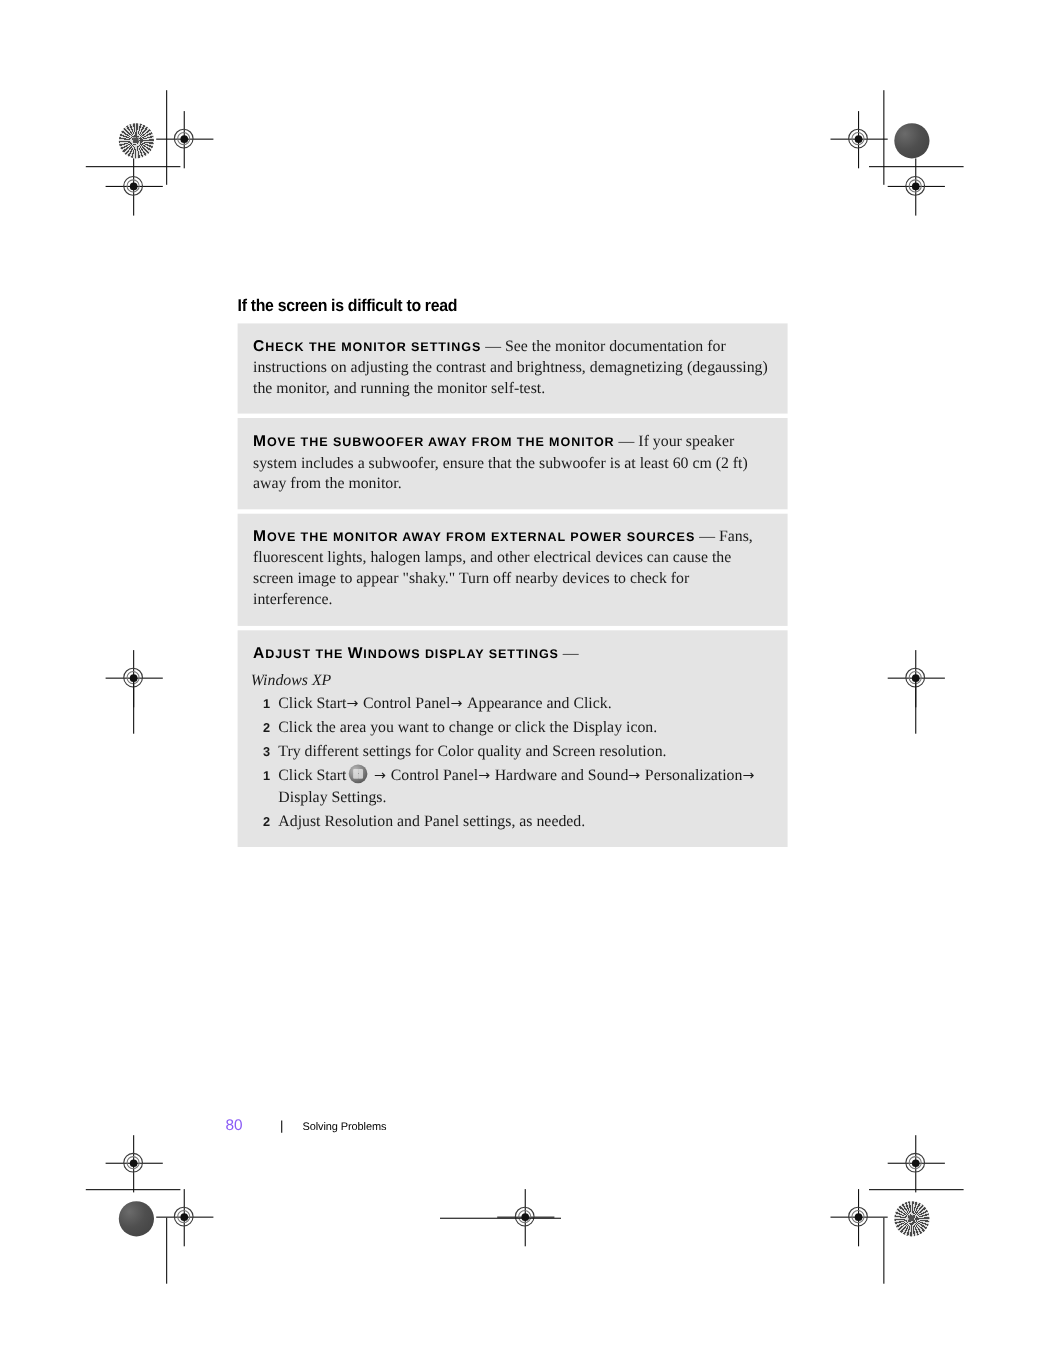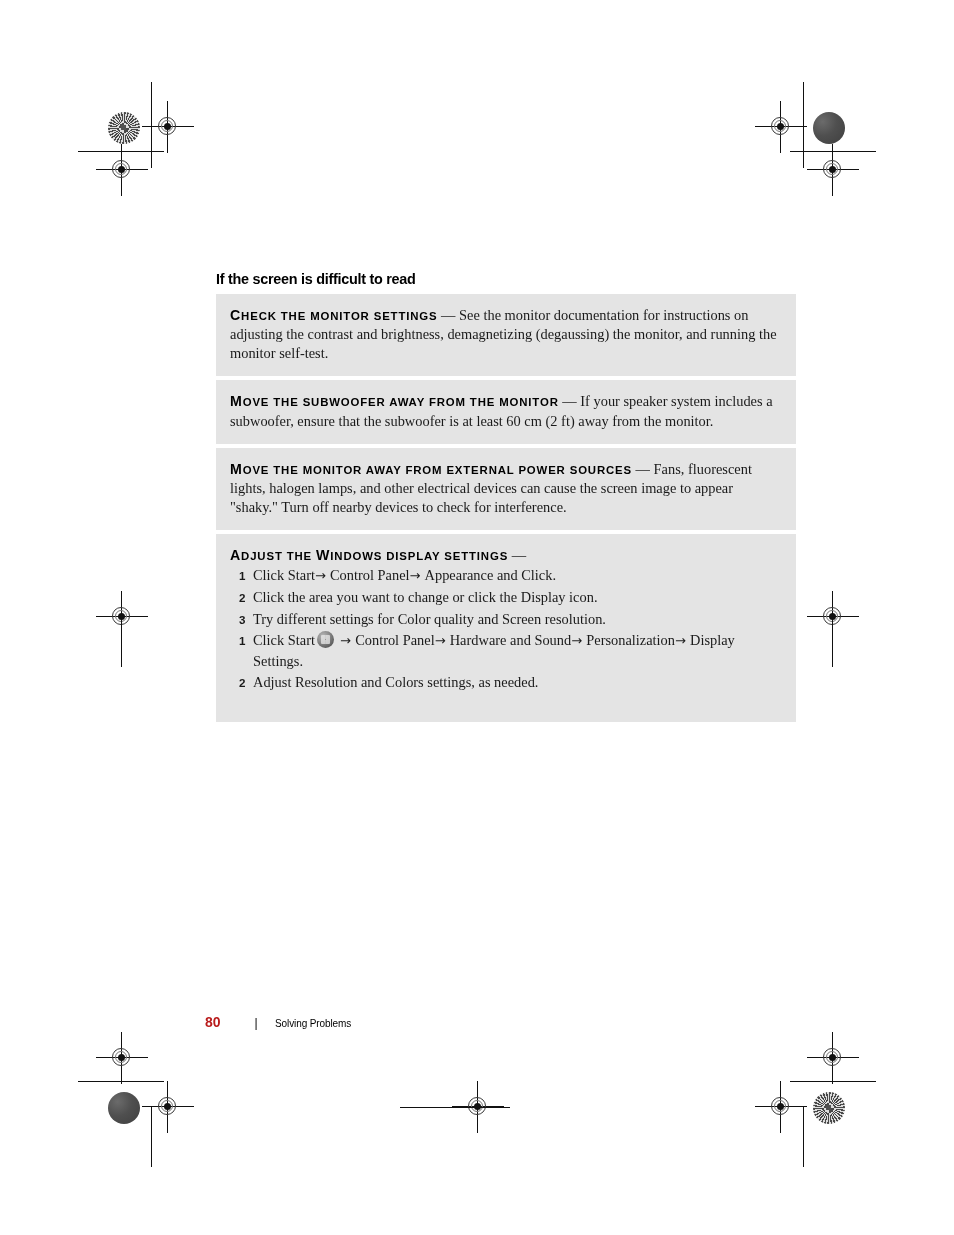--- a/index.html
+++ b/index.html
@@ -112,34 +112,34 @@
     letter-spacing: -0.3px;
     color: #000;
     transform: scaleX(0.93);
     transform-origin: left center;
   }
 
   .panels {
     position: absolute;
     left: 216px;
     top: 294px;
-    width: 580px;
+    width: 500px;
   }
   .panel {
     background: #e4e4e4;
     padding: 12px 14px 13px 14px;
     box-sizing: border-box;
     margin-bottom: 4px;
   }
   .panel.indented {
     padding-left: 9px;
   }
   .panel.last {
     margin-bottom: 0;
-    padding-bottom: 28px;
+    padding-bottom: 12px;
   }
 
   .tip-body {
     font-family: "Liberation Serif", "DejaVu Serif", serif;
     font-size: 14.4px;
     line-height: 1.33;
     color: #1a1a1a;
     margin: 0;
     text-align: left;
   }
@@ -224,23 +224,23 @@
 
   .footer {
     position: absolute;
     left: 205px;
     top: 1014px;
     display: flex;
     align-items: baseline;
     font-family: "Liberation Sans", "DejaVu Sans", sans-serif;
   }
   .footer .pagenum {
-    font-weight: bold;
+    font-weight: normal;
     font-size: 14px;
-    color: #b91c1c;
+    color: #8b5cf6;
     width: 32px;
   }
   .footer .sep {
     font-size: 12px;
     color: #000;
     width: 38px;
     text-align: center;
   }
   .footer .crumb {
     font-size: 10px;
@@ -377,31 +377,32 @@
       </p>
     </div>
 
 
     <div class="panel indented last">
       <p class="tip-body" style="padding-left:5px;">
         <span class="tip-title"><span class="cap">A</span><span>DJUST THE </span><span class="cap">W</span><span>INDOWS DISPLAY SETTINGS</span></span><span class="tip-dash">&nbsp;<span>—</span></span>
       </p>
 
       <div>
+        <div class="os-label">Windows XP</div>
         <ol class="steps" id="xp-steps">
             <li><span class="num">1</span><span>Click </span><span class="b">Start</span><span class="arrow">→ </span><span class="b">Control Panel</span><span class="arrow">→ </span><span class="b">Appearance and Click</span><span>.</span></li>
             <li><span class="num">2</span><span>Click the area you want to change or click the </span><span class="b">Display</span><span> icon.</span></li>
             <li><span class="num">3</span><span>Try different settings for </span><span class="b">Color quality</span><span> and </span><span class="b">Screen resolution</span><span>.</span></li>
           </ol>
       </div>
 
       <div>
         <ol class="steps" id="vista-steps">
             <li><span class="num">1</span><span>Click </span><span class="b">Start</span><span class="start-orb"></span><span class="arrow"> → </span><span class="b">Control Panel</span><span class="arrow">→ </span><span class="b">Hardware and Sound</span><span class="arrow">→ </span><span class="b">Personalization</span><span class="arrow">→ </span><span class="b">Display Settings</span><span>.</span></li>
-            <li><span class="num">2</span><span>Adjust </span><span class="b">Resolution</span><span> and </span><span class="b">Colors</span><span> settings, as needed.</span></li>
+            <li><span class="num">2</span><span>Adjust </span><span class="b">Resolution</span><span> and </span><span class="b">Panel</span><span> settings, as needed.</span></li>
           </ol>
       </div>
     </div>
 
   </div>
 
   <div class="footer">
     <span class="pagenum">80</span>
     <span class="sep">|</span>
     <span class="crumb">Solving Problems</span>

